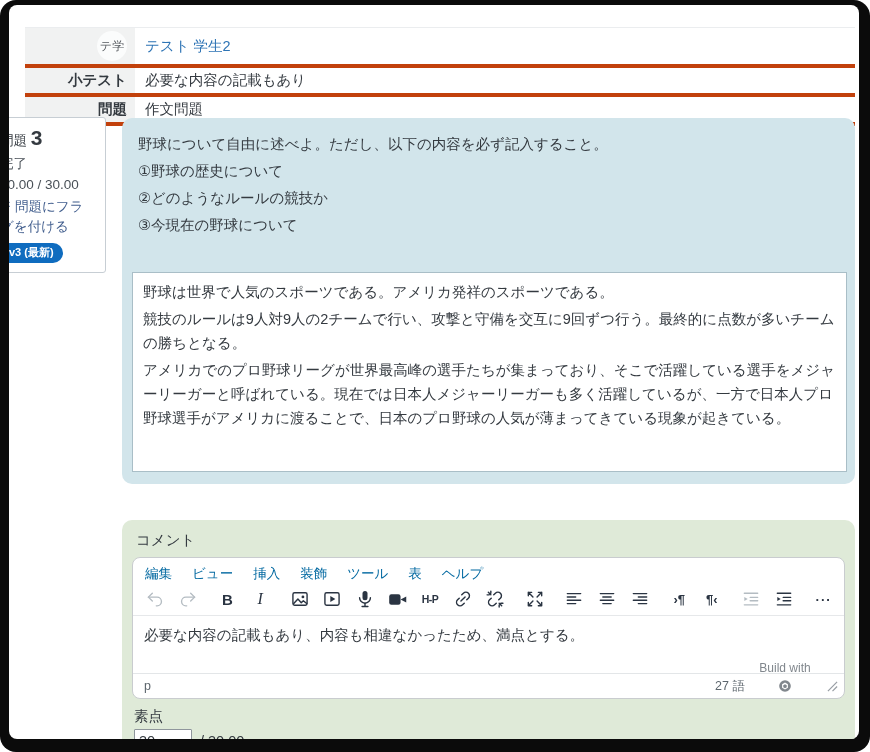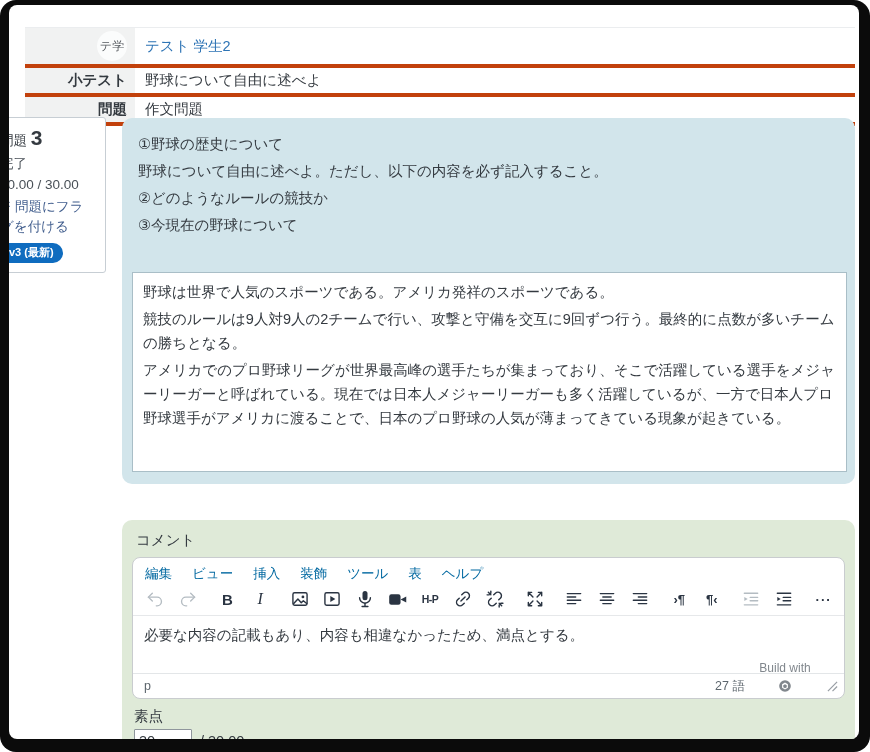--- a/index.html
+++ b/index.html
@@ -71,21 +71,21 @@
     <div class="hrow row-student">
       <div class="hlabel">
         <span class="avatar">テ学</span>
       </div>
       <div class="hvalue">
         <a class="link">テスト 学生2</a>
       </div>
     </div>
     <div class="hrow">
       <div class="hlabel">小テスト</div>
-      <div class="hvalue">野球について自由に述べよ</div>
+      <div class="hvalue">必要な内容の記載もあり</div>
     </div>
     <div class="hrow">
       <div class="hlabel">問題</div>
       <div class="hvalue">作文問題</div>
     </div>
   </div>
 
   <div class="qinfo">
     <div class="qno">
       <span>問題</span>
@@ -95,22 +95,22 @@
     <div class="qmarks">30.00 / 30.00</div>
     <div class="qflag">
       <svg width="13" height="13" viewBox="0 0 24 24">
             <path d="M5 3 v18 M5 4 h12 l-3 4 3 4 H5" fill="none" stroke="#44608f" stroke-width="2" stroke-linejoin="round"></path>
           </svg><span>問題にフラグを付ける</span>
     </div>
     <span class="vbadge">v3 (最新)</span>
   </div>
 
   <div class="qblock">
+    <div class="qtext">野球について自由に述べよ。ただし、以下の内容を必ず記入すること。</div>
     <div class="qtext">①野球の歴史について</div>
-    <div class="qtext">野球について自由に述べよ。ただし、以下の内容を必ず記入すること。</div>
     <div class="qtext">②どのようなルールの競技か</div>
     <div class="qtext">③今現在の野球について</div>
     <div class="answerbox">
       <p>野球は世界で人気のスポーツである。アメリカ発祥のスポーツである。</p>
       <p>競技のルールは9人対9人の2チームで行い、攻撃と守備を交互に9回ずつ行う。最終的に点数が多いチームの勝ちとなる。</p>
       <p>アメリカでのプロ野球リーグが世界最高峰の選手たちが集まっており、そこで活躍している選手をメジャーリーガーと呼ばれている。現在では日本人メジャーリーガーも多く活躍しているが、一方で日本人プロ野球選手がアメリカに渡ることで、日本のプロ野球の人気が薄まってきている現象が起きている。</p>
     </div>
   </div>
 
   <div class="gblock">

